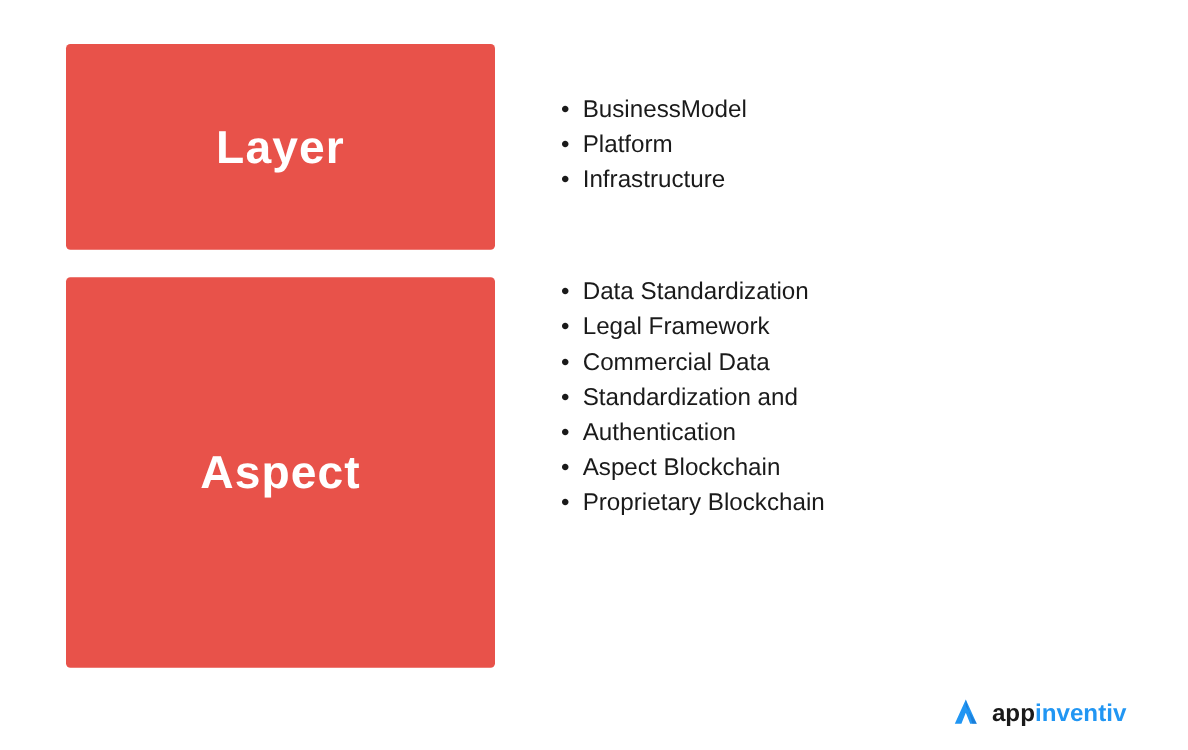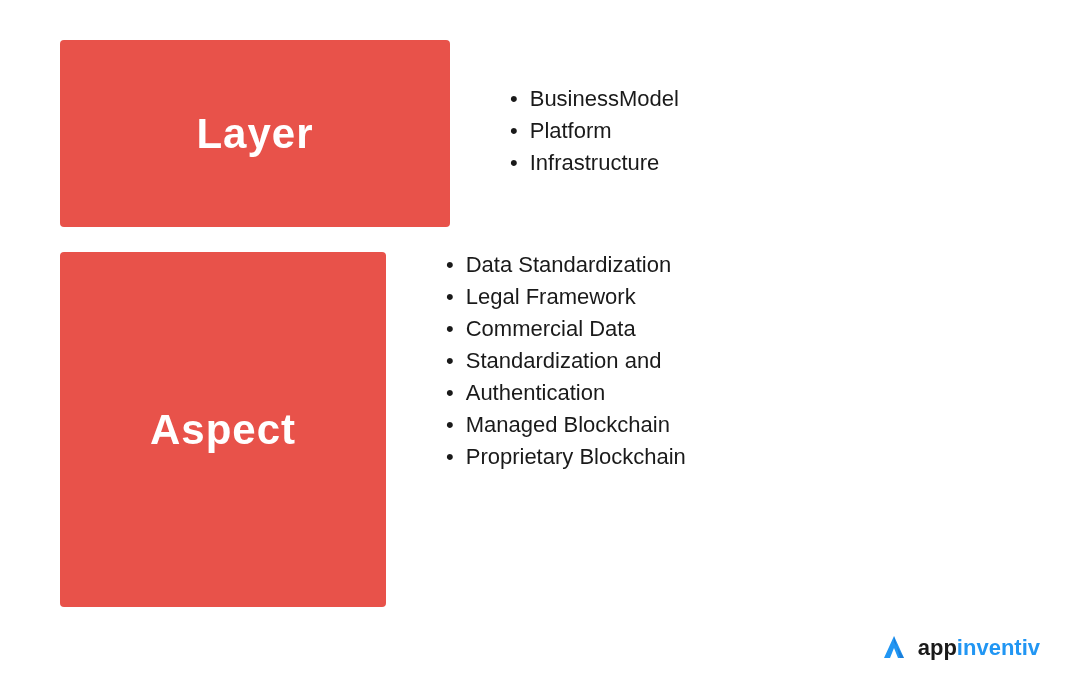--- a/index.html
+++ b/index.html
@@ -34,21 +34,21 @@
       display: flex;
       align-items: center;
       justify-content: center;
       flex-shrink: 0;
     }
     .red-box-layer {
       width: 390px;
       height: 187px;
     }
     .red-box-aspect {
-      width: 326px;
+      width: 390px;
       height: 355px;
     }
     .red-box-label {
       color: #ffffff;
       font-size: 42px;
       font-weight: 700;
       letter-spacing: 1px;
     }
     .bullet-list {
       list-style: none;
@@ -66,21 +66,21 @@
     }
     .bullet-list li::before {
       content: '•';
       font-size: 22px;
       color: #1a1a1a;
       flex-shrink: 0;
     }
     .logo-area {
       position: absolute;
       bottom: 18px;
-      right: 40px;
+      right: 56px;
       display: flex;
       align-items: center;
       gap: 8px;
     }
     .logo-icon {
       width: 32px;
       height: 32px;
     }
     .logo-text {
       font-size: 22px;
@@ -112,21 +112,21 @@
     <div class="red-box red-box-aspect">
       <span class="red-box-label">Aspect</span>
     </div>
     <ul class="bullet-list">
 
         <li>Data Standardization</li>
         <li>Legal Framework</li>
         <li>Commercial Data</li>
         <li>Standardization and</li>
         <li>Authentication</li>
-        <li>Managed Blockchain</li>
+        <li>Aspect Blockchain</li>
         <li>Proprietary Blockchain</li>
       </ul>
   </div>
 </div>
 
 <div class="logo-area">
   <svg class="logo-icon" viewBox="0 0 32 32" xmlns="http://www.w3.org/2000/svg">
     <polygon points="16,4 6,26 12,26 16,16 20,26 26,26" fill="#2196F3"></polygon>
     <polygon points="16,4 22,26 26,26 16,10" fill="#1565C0" opacity="0.5"></polygon>
   </svg>

